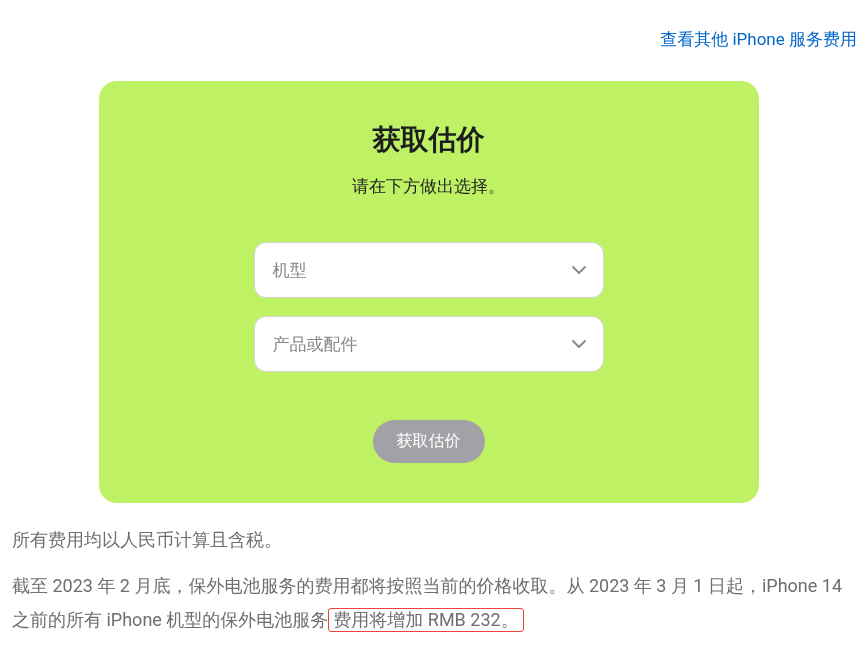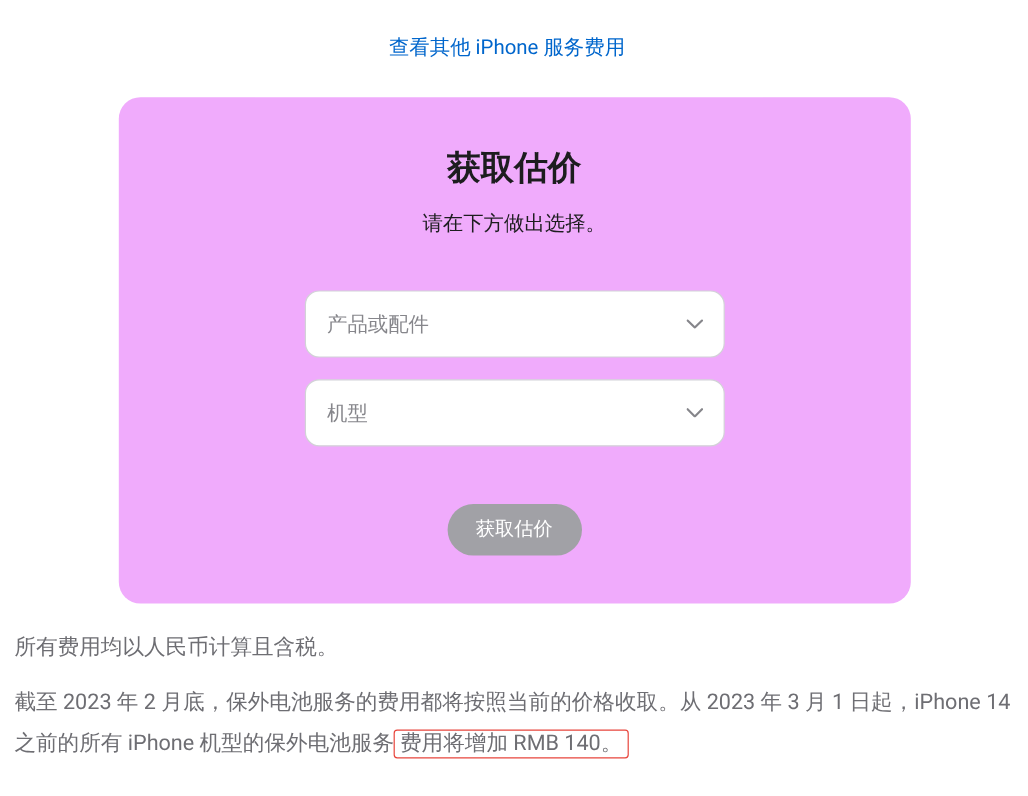--- a/index.html
+++ b/index.html
@@ -8,32 +8,32 @@
       box-sizing: border-box;
     }
     body {
       font-family: -apple-system, BlinkMacSystemFont, "Segoe UI", Roboto, "Helvetica Neue", Arial, sans-serif;
       background: #ffffff;
       width: 857px;
       height: 663px;
       overflow: hidden;
     }
     .top-link {
-      text-align: center;
-      padding: 28px 12px 20px 0;
+      text-align: right;
+      padding: 28px 0 20px 0;
     }
     .top-link a {
       color: #0066cc;
       text-decoration: none;
       font-size: 17px;
     }
     .card {
       width: 660px;
       margin: 10px auto 0;
-      background: #f0abfc;
+      background: #bef264;
       border-radius: 18px;
       padding: 40px 50px 40px;
       text-align: center;
     }
     .card-title {
       font-size: 28px;
       font-weight: 600;
       color: #1d1d1f;
       margin-bottom: 16px;
     }
@@ -123,42 +123,42 @@
 <div class="top-link">
   <a href="#">查看其他 iPhone 服务费用</a>
 </div>
 
 <div class="card">
   <h2 class="card-title">获取估价</h2>
   <p class="card-subtitle">请在下方做出选择。</p>
 
   <div class="select-wrapper">
     <div class="select-box">
-      <span>产品或配件</span>
+      <span>机型</span>
     </div>
     <span class="chevron">
       <svg viewBox="0 0 14 8" fill="none">
           <path d="M1 1l6 6 6-6" stroke="#86868b" stroke-width="1.8" stroke-linecap="round" stroke-linejoin="round"></path>
         </svg>
     </span>
   </div>
 
   <div class="select-wrapper">
     <div class="select-box">
-      <span>机型</span>
+      <span>产品或配件</span>
     </div>
     <span class="chevron">
       <svg viewBox="0 0 14 8" fill="none">
           <path d="M1 1l6 6 6-6" stroke="#86868b" stroke-width="1.8" stroke-linecap="round" stroke-linejoin="round"></path>
         </svg>
     </span>
   </div>
 
 
   <button class="submit-btn">获取估价</button>
 </div>
 
 <div class="footer-text">
   <p>所有费用均以人民币计算且含税。</p>
   <p>
-    <span>截至 2023 年 2 月底，保外电池服务的费用都将按照当前的价格收取。从 2023 年 3 月 1 日起，iPhone 14 之前的所有 iPhone 机型的保外电池服务</span><span class="highlight-box">费用将增加 RMB 140。</span>
+    <span>截至 2023 年 2 月底，保外电池服务的费用都将按照当前的价格收取。从 2023 年 3 月 1 日起，iPhone 14 之前的所有 iPhone 机型的保外电池服务</span><span class="highlight-box">费用将增加 RMB 232。</span>
   </p>
 </div>
 
 </body></html>

